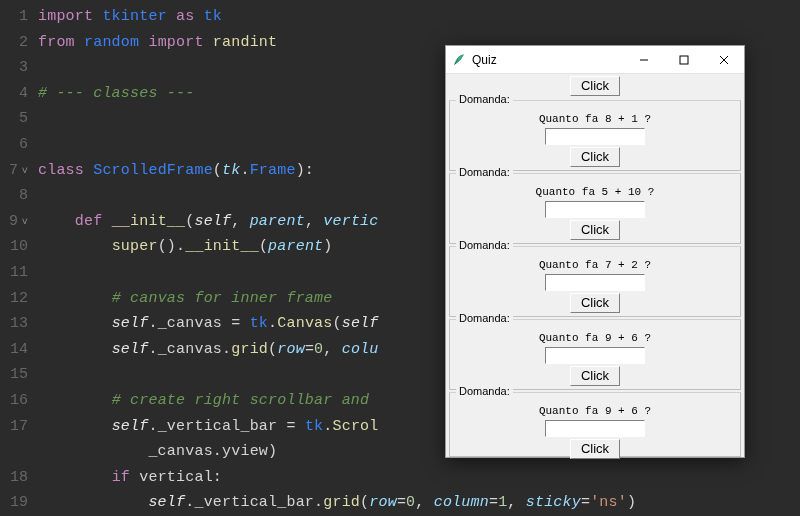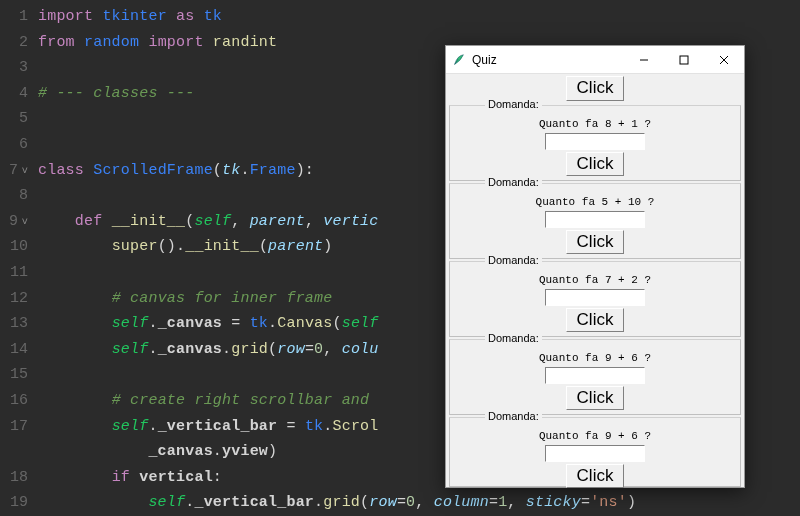--- a/index.html
+++ b/index.html
@@ -30,23 +30,23 @@
   .code-line {
     height: 25.6px;
     line-height: 25.6px;
     font-size: 15px;
     white-space: pre;
     letter-spacing: 0.2px;
   }
   .kw   { color: #c586c0; }   
   .fn   { color: #dcdcaa; }   
   .cls  { color: #3b82f6; }   
-  .self { color: #22c55e; font-style: italic; }
+  .self { color: #e5e5e5; font-style: italic; }
   .prm  { color: #9cdcfe; font-style: italic; }
-  .attr { color: #d4d4d4; font-weight: bold; }
+  .attr { color: #d4d4d4; }
   .str  { color: #ce9178; }
   .num  { color: #b5cea8; }
   .cmt  { color: #6a9955; font-style: italic; }
   .pun  { color: #d4d4d4; }
   .op   { color: #d4d4d4; }
   .fold { color: #888; display: inline-block; width: 10px; font-size: 11px; }
 
   
   .tk-window {
     position: absolute;
@@ -85,38 +85,37 @@
     display: flex; justify-content: center;
     padding: 2px 0 4px;
   }
   .tk-button {
     background: #f0f0f0;
     border-top: 1px solid #fff;
     border-left: 1px solid #fff;
     border-right: 1px solid #808080;
     border-bottom: 1px solid #808080;
     padding: 1px 10px 2px;
-    font-size: 17px;
+    font-size: 13px;
     min-width: 40px;
     text-align: center;
   }
   .tk-group {
     border: 1px solid #bfbfbf;
     border-top: 1px solid #d0d0d0;
     margin: 0 3px 2px 3px;
     position: relative;
     padding: 12px 6px 6px 6px;
   }
   .tk-group-label {
     position: absolute;
     top: -8px; left: 6px;
     background: #f0f0f0;
     padding: 0 3px;
     font-size: 11px;
-    margin-left: 29px;
   }
   .tk-question {
     text-align: center;
     font-size: 11px;
     margin-bottom: 3px;
     font-family: Liberation Mono, monospace;
   }
   .tk-entry {
     width: 100px;
     height: 17px;

